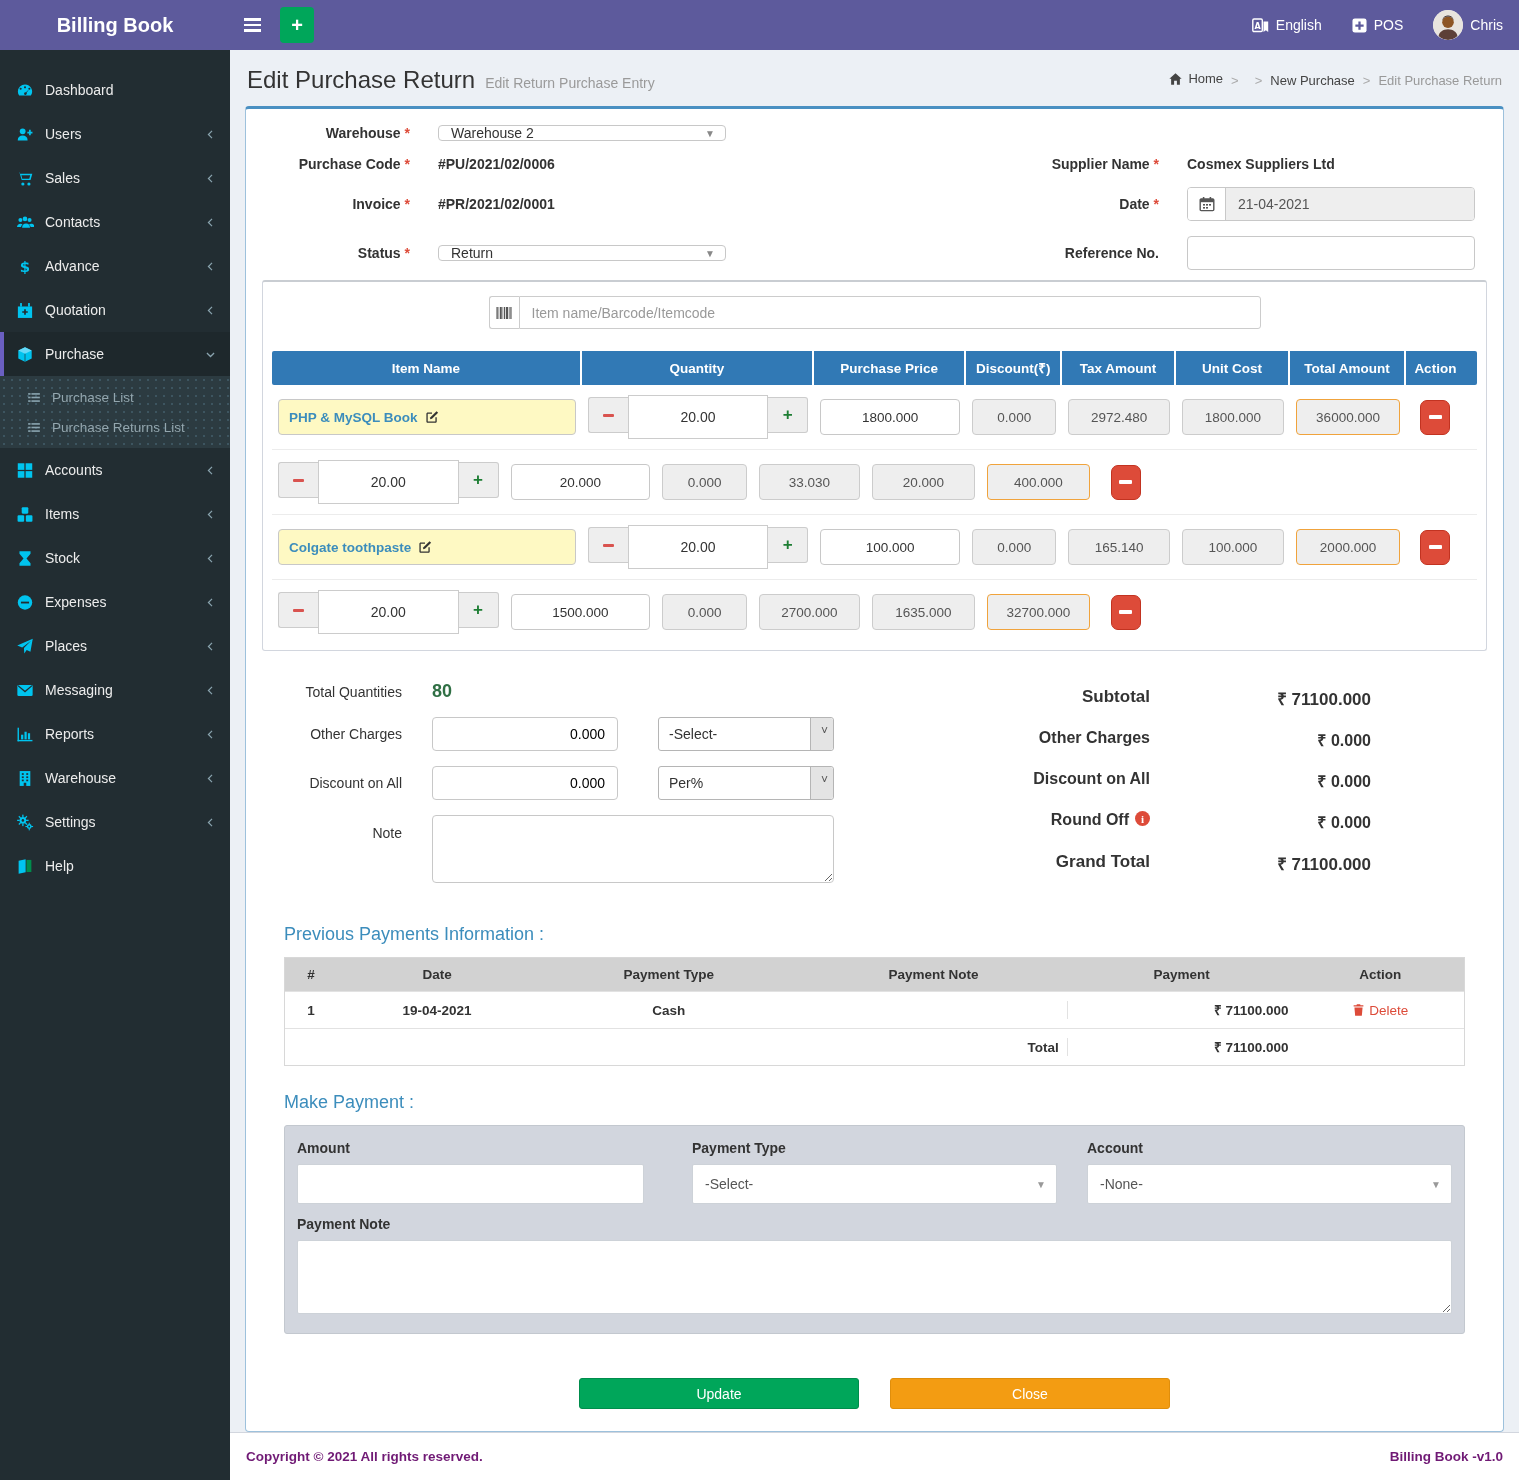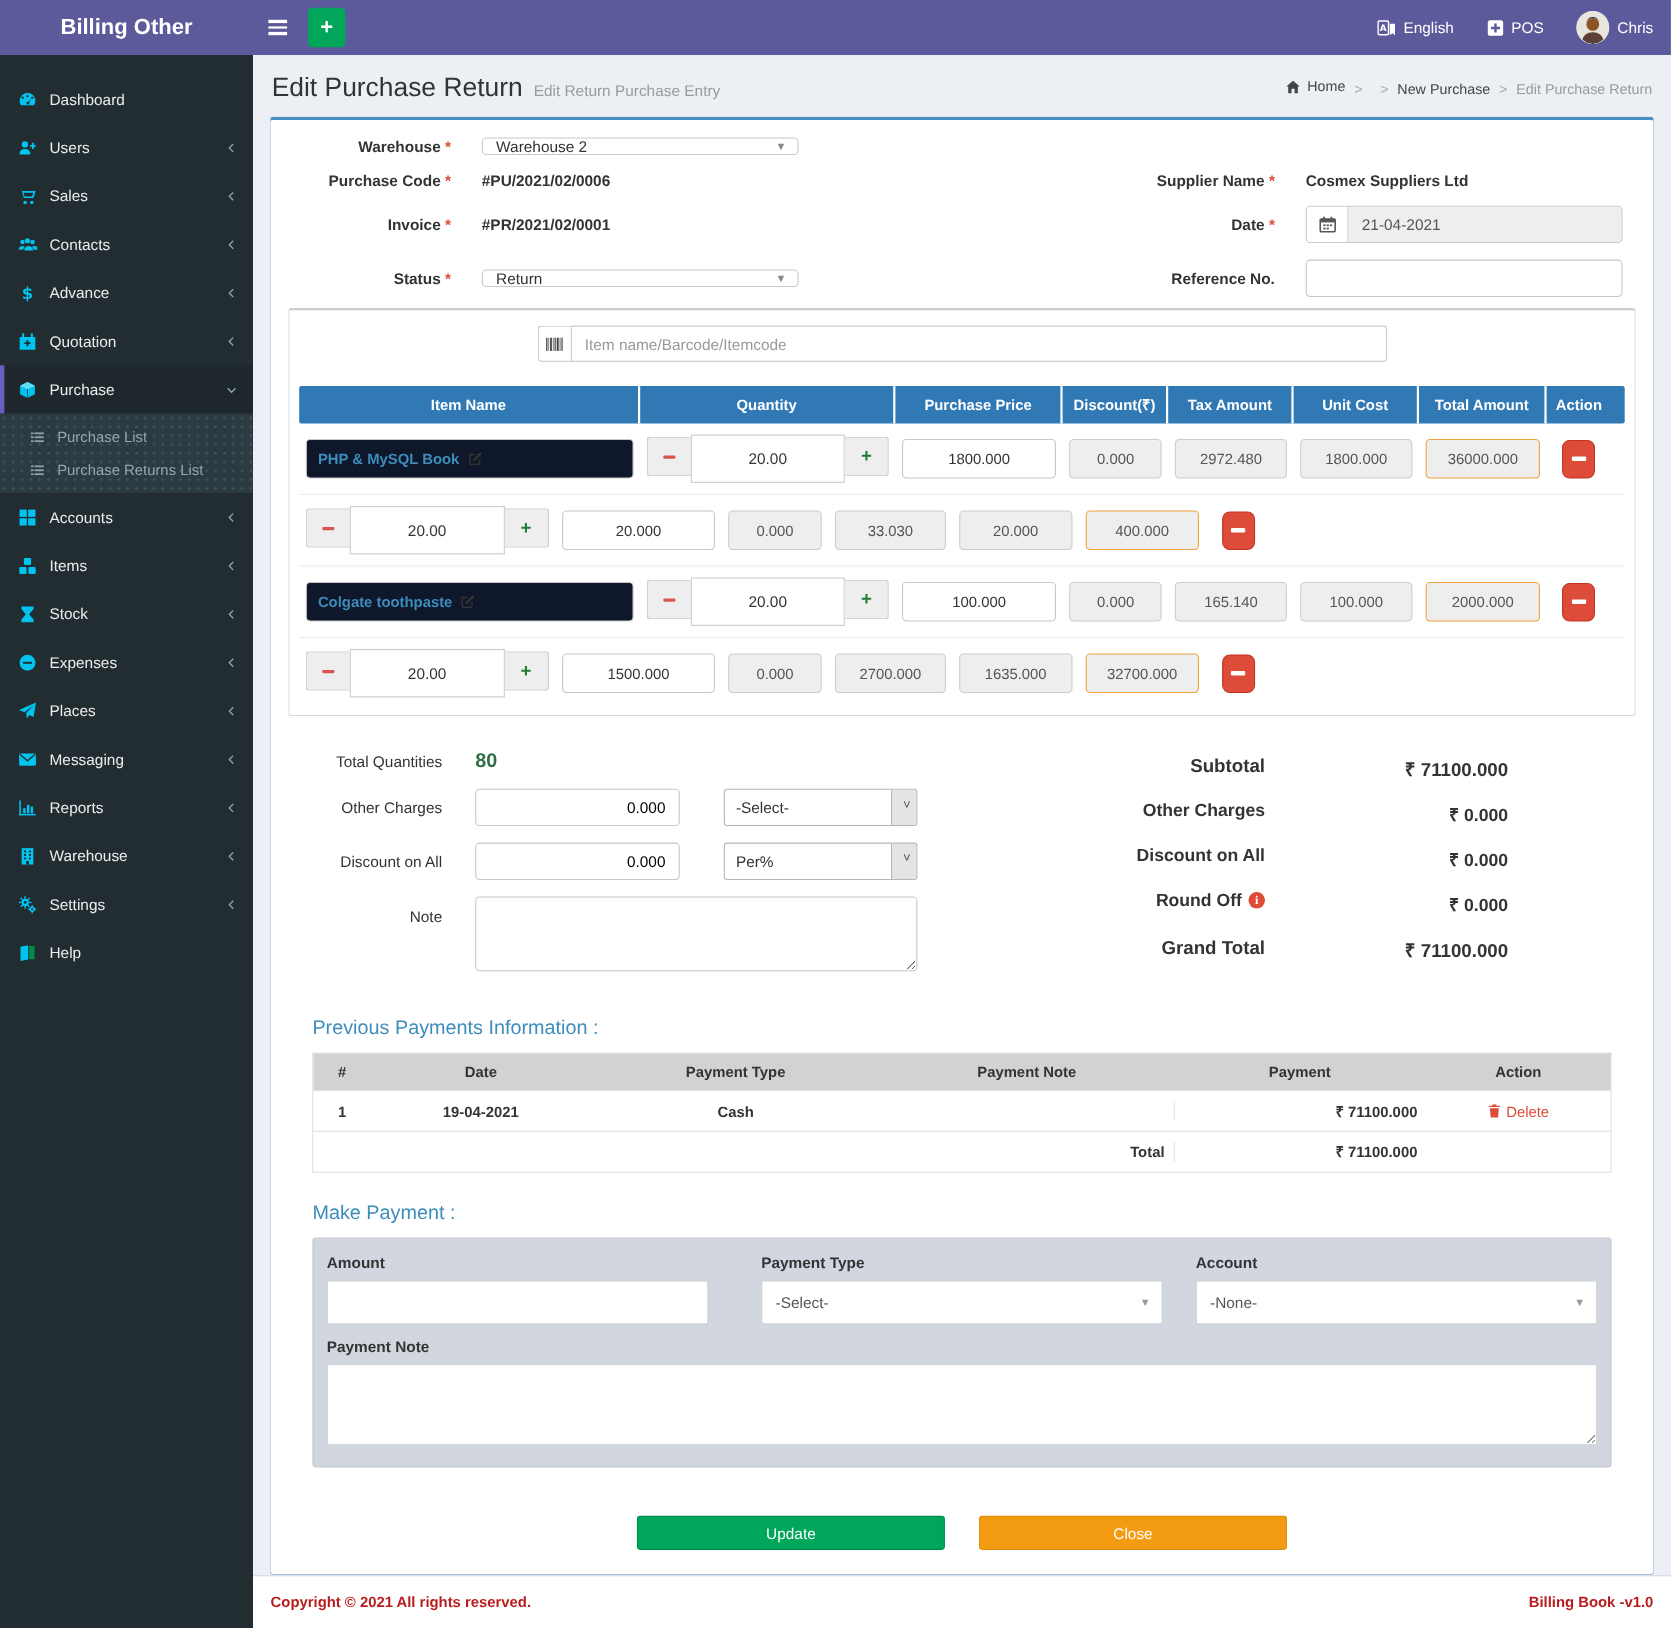--- a/index.html
+++ b/index.html
@@ -64,21 +64,21 @@
   .search-input { flex:1; height:33px; border:1px solid #ccc; border-radius:0 3px 3px 0; padding:0 12px; font-family:inherit; font-size:14px; color:#333; }
   .search-input::placeholder { color:#999; }
 
   .it-head { display:flex; background:#3179b5; color:#fff; font-weight:bold; height:34px; border-radius:2px; font-size:13.5px; }
   .it-head .c { display:flex; align-items:center; justify-content:center; height:100%; border-right:2px solid #fff; }
   .it-head .c:last-child { border-right:none; }
   .c-name{width:25.7%}.c-qty{width:19.3%}.c-price{width:12.6%}.c-disc{width:8%}.c-tax{width:9.4%}.c-unit{width:9.5%}.c-total{width:9.6%}.c-act{width:4.9%}
   .it-row { display:flex; align-items:center; padding:10px 0; border-bottom:1px solid #ececec; }
   .it-row:last-child { border-bottom:none; }
   .cell { padding:0 6px; }
-  .name-box { width:100%; height:36px; border:1px solid #c8c8c8; border-radius:4px; display:flex; align-items:center; gap:7px; padding:0 10px; background:#0f172a; }
+  .name-box { width:100%; height:36px; border:1px solid #c8c8c8; border-radius:4px; display:flex; align-items:center; gap:7px; padding:0 10px; background:#fef9c3; }
   .item-link { color:#3c8dbc; font-weight:bold; font-size:13.5px; cursor:pointer; white-space:nowrap; }
   .edit-icon { width:14px; height:14px; }
   .edit-icon svg { width:100%; height:100%; fill:#333; }
   .qty-wrap { display:flex; align-items:flex-start; width:100%; }
   .qty-btn { width:40px; height:36px; background:#eee; border:1px solid #ccc; display:flex; align-items:center; justify-content:center; cursor:pointer; margin-top:2px; }
   .qty-btn.minus { border-radius:3px 0 0 3px; border-right:none; }
   .qty-btn.plus  { border-radius:0 3px 3px 0; border-left:none; }
   .qty-btn.minus .bar { width:11px; height:3px; background:#d9534f; border-radius:1px; }
   .qty-btn.plus  { color:#1e7e34; font-size:17px; font-weight:bold; }
   .qty-input { flex:1; height:44px; border:1px solid #ccc; text-align:center; font-family:inherit; font-size:14px; color:#333; min-width:0; }
@@ -132,27 +132,27 @@
   .mp-sel .caret { position:absolute; right:10px; color:#999; font-size:10px; }
   .mp-note-label { font-weight:bold; margin:12px 0 8px; }
   .mp-note { width:100%; height:74px; border:1px solid #cdd2d8; border-radius:2px; resize:both; font-family:inherit; font-size:14px; padding:6px 8px; }
 
   
   .actions { display:flex; justify-content:center; gap:31px; margin-top:44px; }
   .btn { width:280px; height:31px; border-radius:3px; color:#fff; font-size:14px; font-family:inherit; cursor:pointer; }
   .btn-update { background:#00a65a; border:1px solid #008d4c; }
   .btn-close { background:#f39c12; border:1px solid #e08e0b; }
 
-  .main-footer { margin:0 -15px; margin-top:auto; background:#fff; border-top:1px solid #d2d6de; height:48px; display:flex; align-items:center; justify-content:space-between; padding:0 16px; font-weight:bold; color:#b91c1c; font-size:13.5px; }
+  .main-footer { margin:0 -15px; margin-top:auto; background:#fff; border-top:1px solid #d2d6de; height:48px; display:flex; align-items:center; justify-content:space-between; padding:0 16px; font-weight:bold; color:#701a75; font-size:13.5px; }
 </style>
 </head>
 <body>
 
 <div class="topbar">
-  <div class="logo">Billing Other</div>
+  <div class="logo">Billing Book</div>
   <div class="hamburger">
     <span class="bars">
         <span></span>
         <span></span>
         <span></span>
       </span>
   </div>
   <button class="add-btn">+</button>
   <div class="top-right">
     <div class="top-item">

